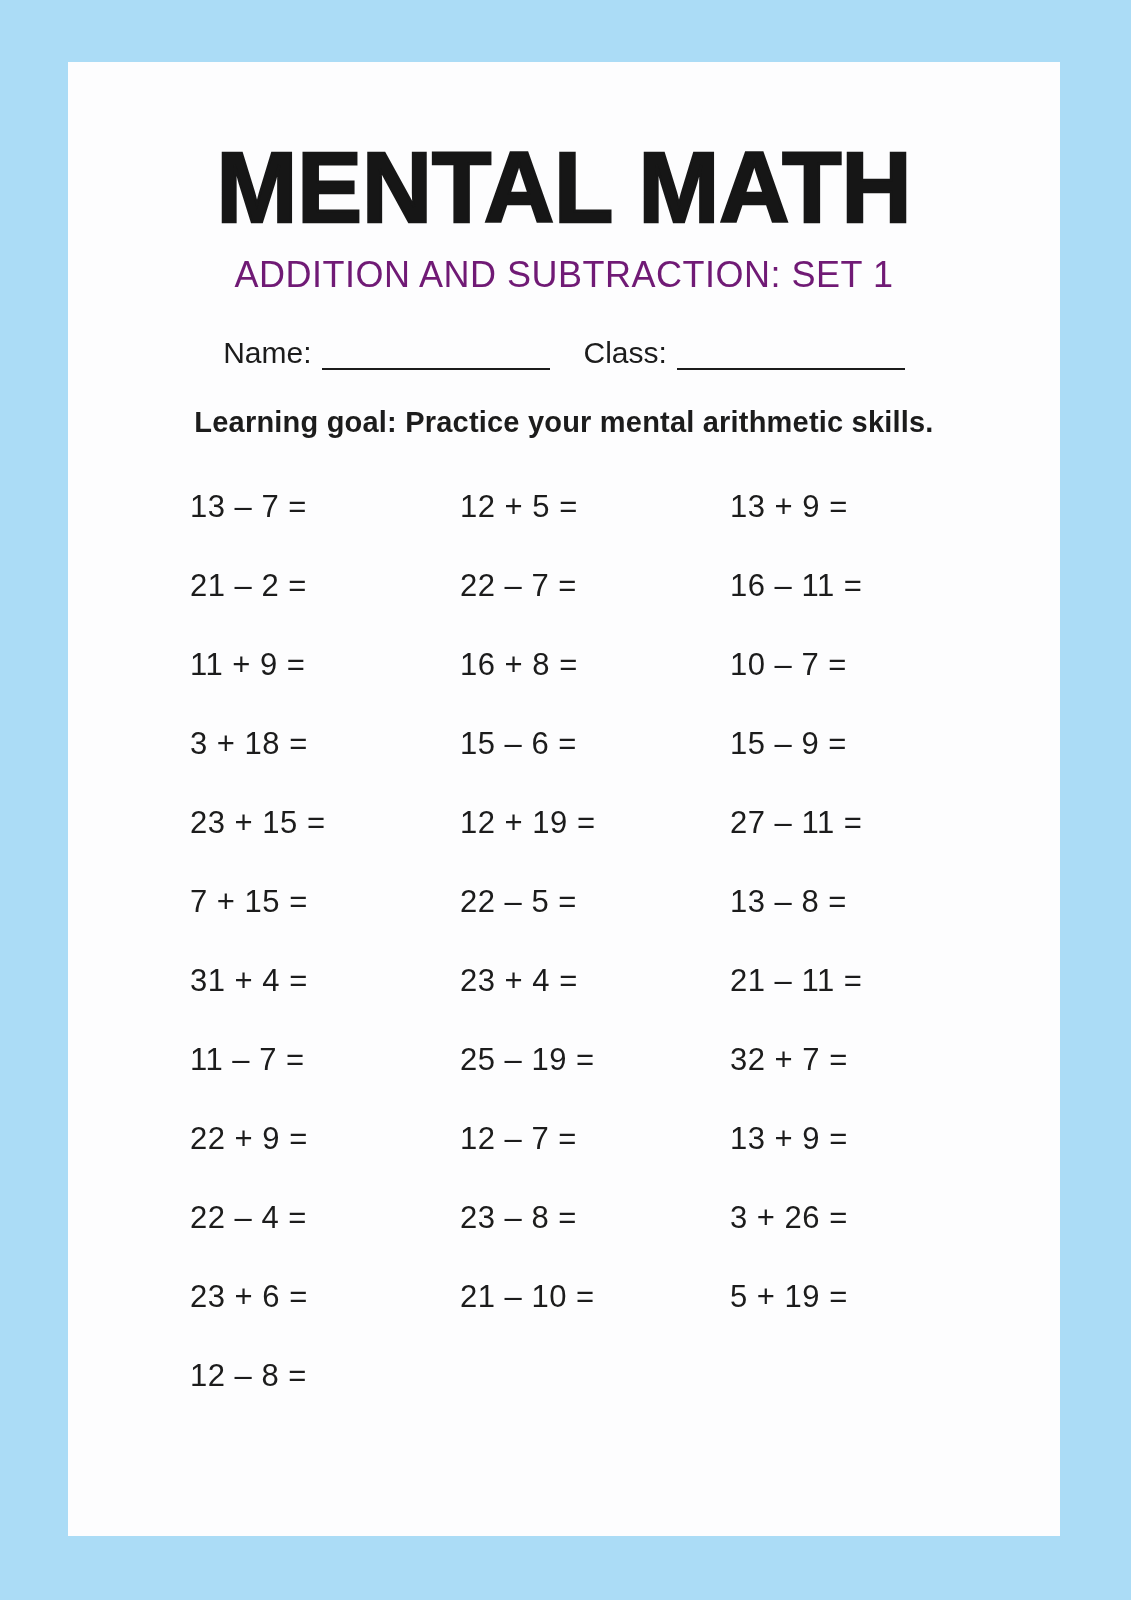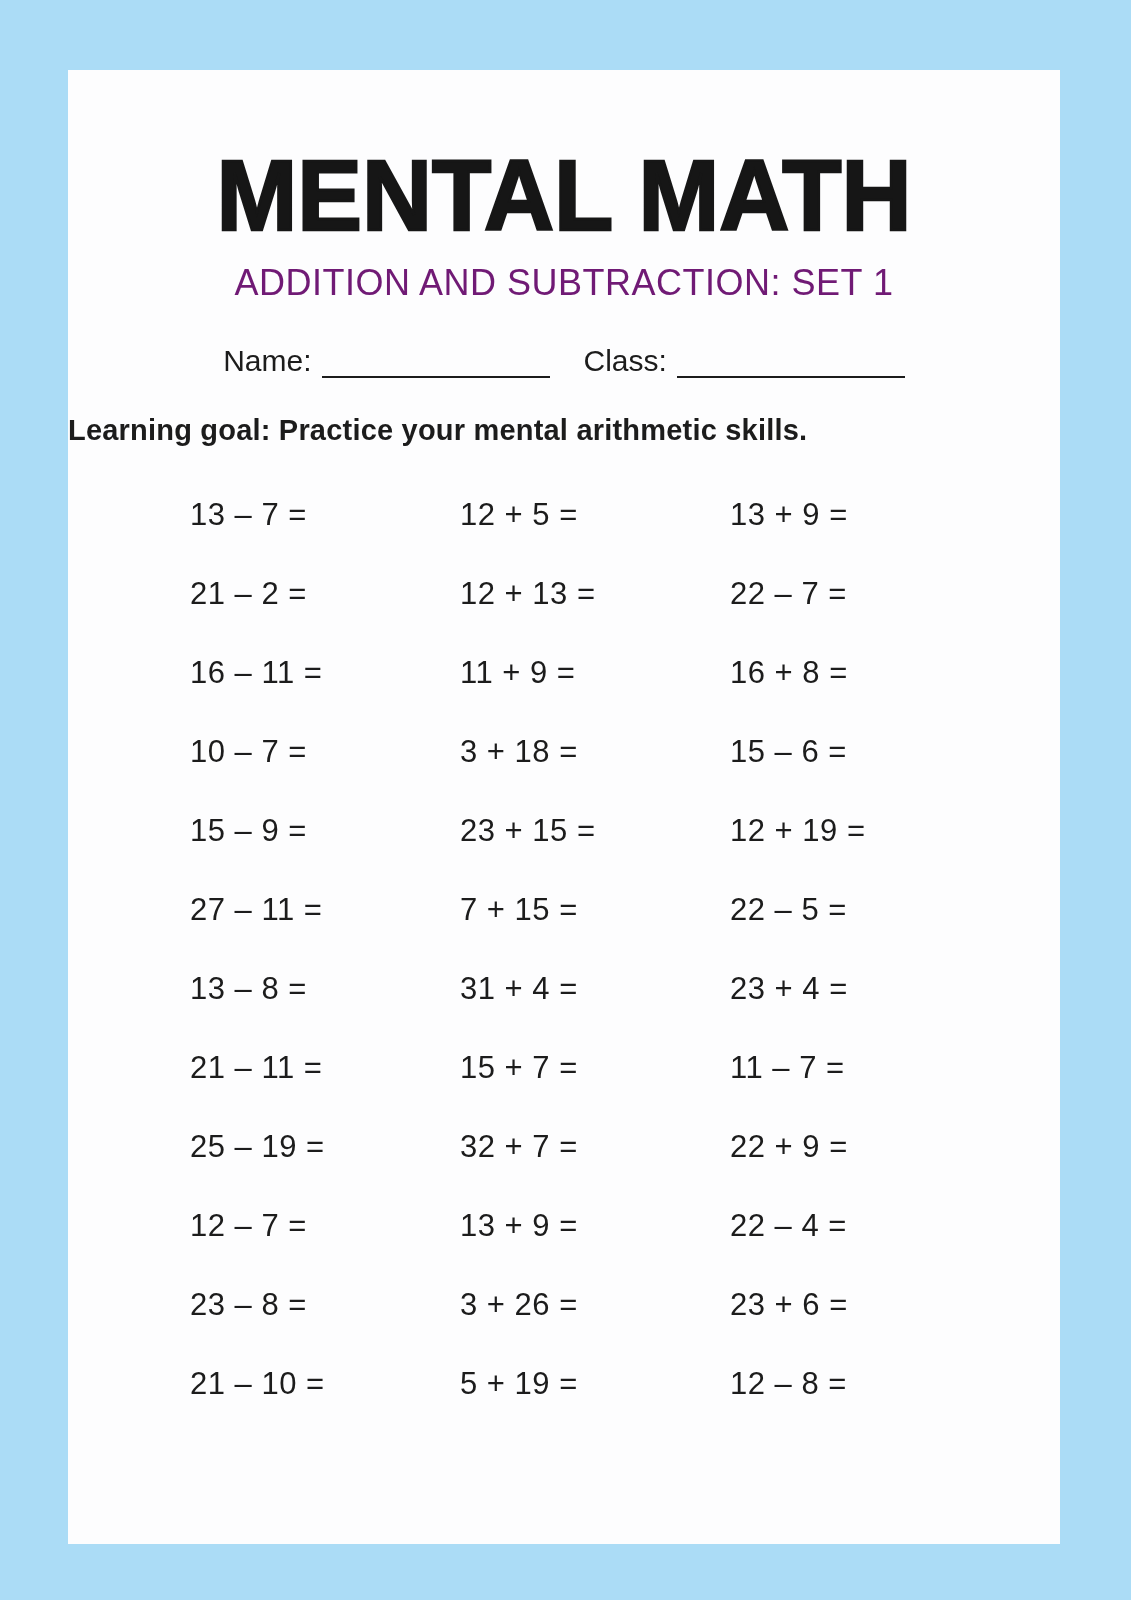--- a/index.html
+++ b/index.html
@@ -10,21 +10,21 @@
     width: 1131px;
     height: 1600px;
     position: relative;
     background: #abdcf6;
     font-family: "Liberation Sans", sans-serif;
     color: #1c1c1c;
   }
   .paper {
     position: absolute;
     left: 68px;
-    top: 70px;
+    top: 62px;
     width: 992px;
     height: 1474px;
     background: #fdfdfe;
     box-sizing: border-box;
     overflow: hidden;
   }
   .title {
     margin: 75px 0 0 0;
     text-align: center;
     font-weight: 900;
@@ -55,20 +55,21 @@
   }
   .blank-line {
     display: inline-block;
     width: 228px;
     height: 32px;
     border-bottom: 2px solid #1c1c1c;
   }
   .name-row .spacer { width: 14px; }
   .goal {
     margin-top: 36px;
+    text-align: center;
     font-weight: 700;
     font-size: 29px;
     letter-spacing: 0.2px;
     white-space: nowrap;
   }
   .grid {
     margin-top: 50px;
     padding-left: 122px;
     display: grid;
     grid-template-columns: 270px 270px 270px;
@@ -98,39 +99,37 @@
     <span class="blank-line"></span>
   </div>
 
   <div class="goal">Learning goal: Practice your mental arithmetic skills.</div>
 
   <div class="grid">
     <div class="cell">13 – 7 =</div>
     <div class="cell">12 + 5 =</div>
     <div class="cell">13 + 9 =</div>
     <div class="cell">21 – 2 =</div>
-    <div class="cell">12 + 13 =</div>
     <div class="cell">22 – 7 =</div>
     <div class="cell">16 – 11 =</div>
     <div class="cell">11 + 9 =</div>
     <div class="cell">16 + 8 =</div>
     <div class="cell">10 – 7 =</div>
     <div class="cell">3 + 18 =</div>
     <div class="cell">15 – 6 =</div>
     <div class="cell">15 – 9 =</div>
     <div class="cell">23 + 15 =</div>
     <div class="cell">12 + 19 =</div>
     <div class="cell">27 – 11 =</div>
     <div class="cell">7 + 15 =</div>
     <div class="cell">22 – 5 =</div>
     <div class="cell">13 – 8 =</div>
     <div class="cell">31 + 4 =</div>
     <div class="cell">23 + 4 =</div>
     <div class="cell">21 – 11 =</div>
-    <div class="cell">15 + 7 =</div>
     <div class="cell">11 – 7 =</div>
     <div class="cell">25 – 19 =</div>
     <div class="cell">32 + 7 =</div>
     <div class="cell">22 + 9 =</div>
     <div class="cell">12 – 7 =</div>
     <div class="cell">13 + 9 =</div>
     <div class="cell">22 – 4 =</div>
     <div class="cell">23 – 8 =</div>
     <div class="cell">3 + 26 =</div>
     <div class="cell">23 + 6 =</div>

